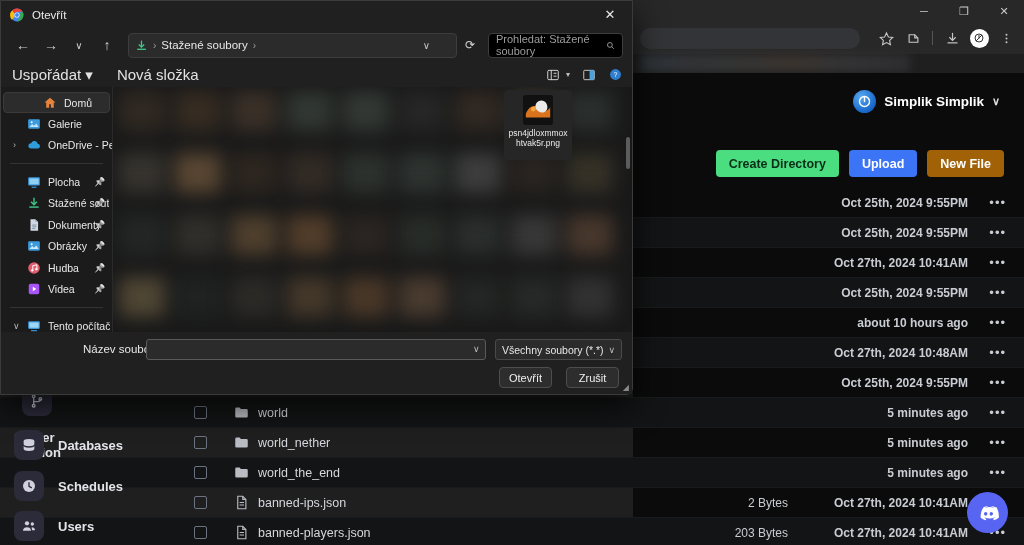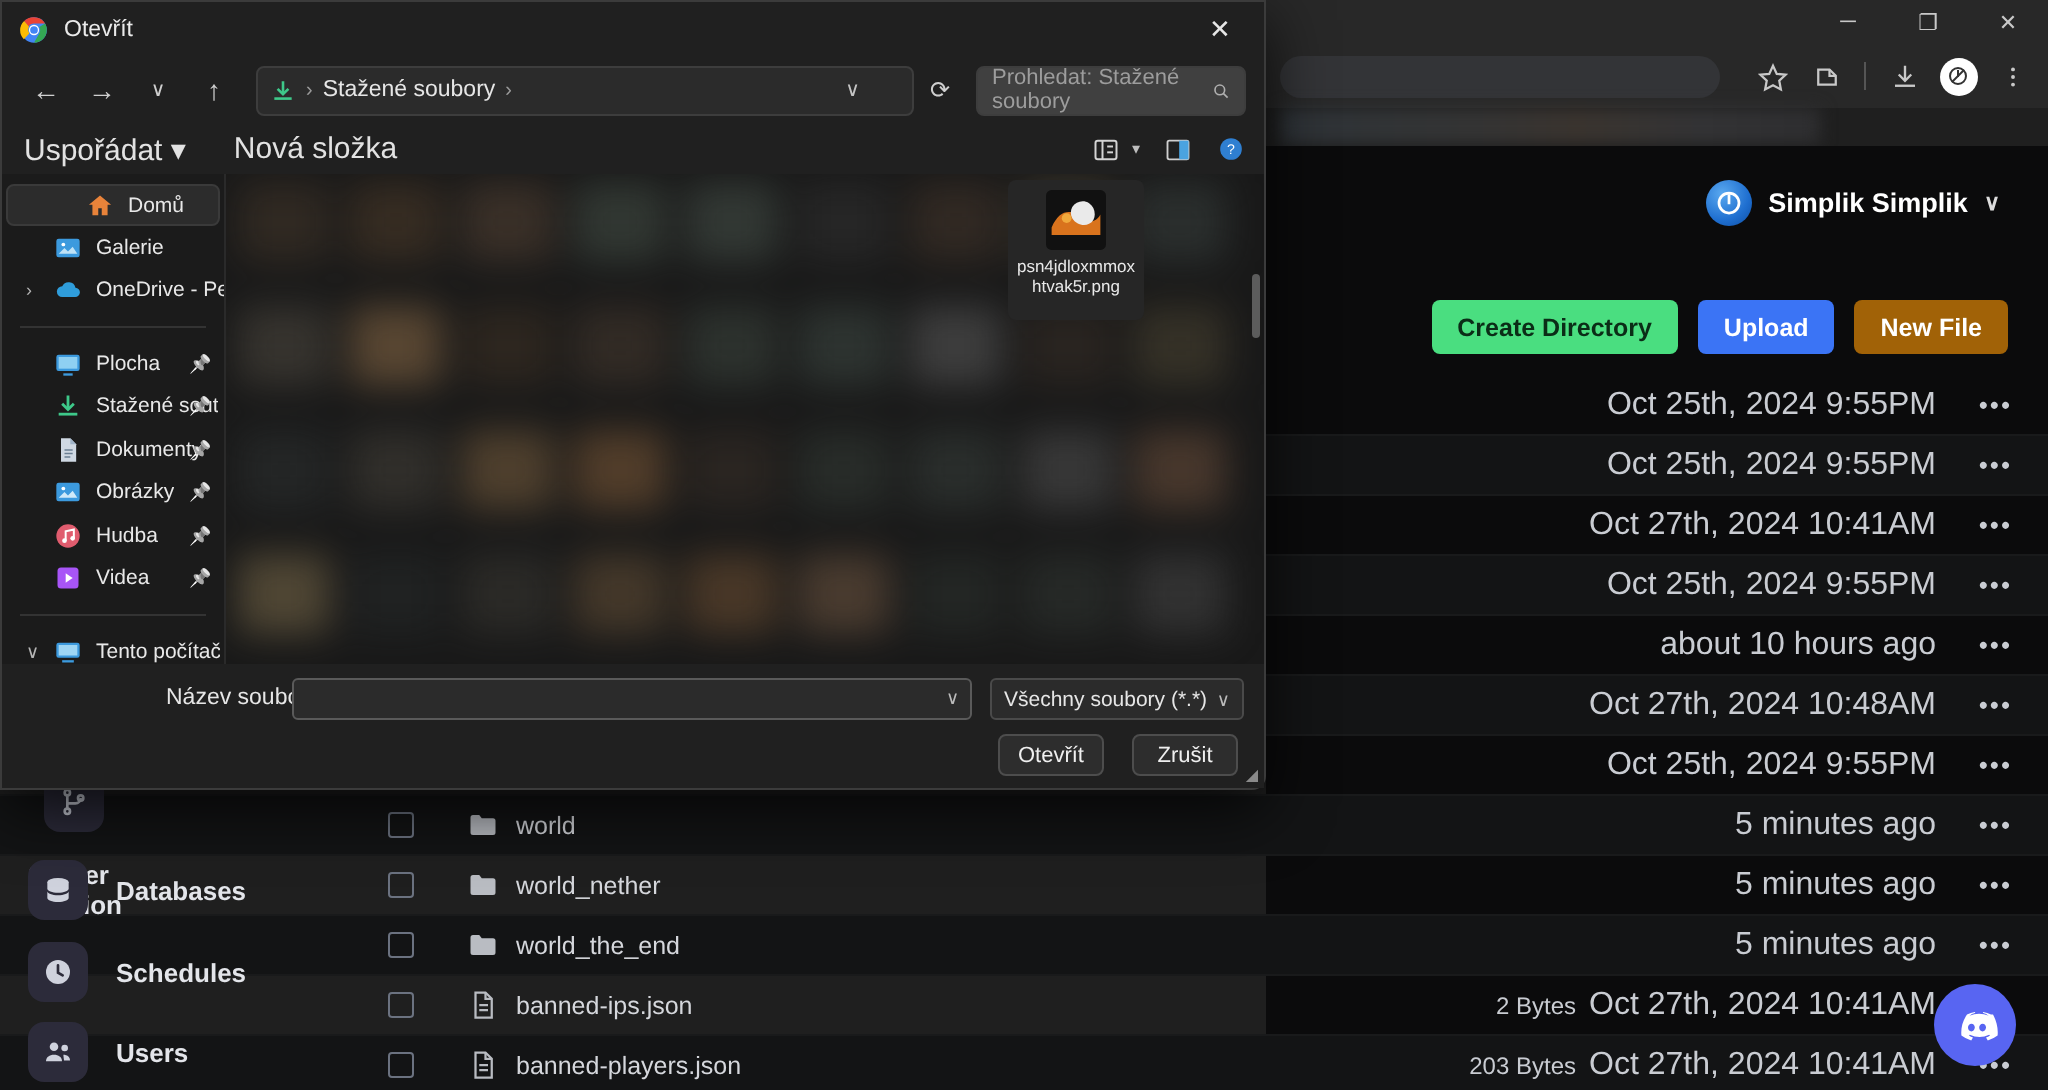--- a/index.html
+++ b/index.html
@@ -75,21 +75,21 @@
     border-bottom: 1px solid #191a1b;
   }
   .frow.alt { background: #131415; }
   .f-check {
     position: absolute; left: 194px; width: 13px; height: 13px;
     border: 1px solid #6b7280; border-radius: 2px; background: transparent; cursor: pointer;
   }
   .f-icon { position: absolute; left: 234px; width: 15px; height: 15px; color: #b9bcc2; }
   .f-name { position: absolute; left: 258px; color: #d5d7dc; font-size: 12.5px; }
   .f-size { position: absolute; right: 236px; color: #c9ccd2; font-size: 12px; text-align: right; }
-  .f-date { position: absolute; right: 56px; color: #c9ccd2; font-size: 16px; text-align: center; }
+  .f-date { position: absolute; right: 56px; color: #c9ccd2; font-size: 12px; text-align: center; font-weight: bold; }
   .f-dots { position: absolute; right: 18px; color: #c9ccd2; font-size: 13px; letter-spacing: 1px; cursor: pointer; }
 
   
   .panel-side { position: absolute; left: 0; top: 378px; width: 185px; height: 167px; }
   .ps-item { position: absolute; display: flex; align-items: center; gap: 14px; left: 14px; }
   .ps-ico {
     width: 30px; height: 30px; border-radius: 8px; background: #2c2b3a;
     display: flex; align-items: center; justify-content: center; color: #cfd2dd;
   }
   .ps-lbl { color: #e3e5ea; font-size: 13px; font-weight: bold; line-height: 15px; }
@@ -127,21 +127,21 @@
     flex: 1; height: 25px; margin-left: 6px; background: #2b2b2b;
     border: 1px solid #3d3d3d; border-radius: 4px; display: flex; align-items: center;
     padding: 0 6px; gap: 5px; position: relative;
   }
   .crumb-ico { width: 13px; height: 13px; }
   .crumb-txt { color: #e6e6e6; font-size: 11.5px; }
   .crumb-sep { color: #9a9a9a; font-size: 10px; }
   .crumb-caret { position: absolute; right: 26px; color: #c4c4c4; font-size: 10px; }
   .refresh-btn { width: 22px; height: 25px; display: flex; align-items: center; justify-content: center; color: #cfcfcf; font-size: 12px; cursor: pointer; }
   .searchbox {
-    width: 135px; height: 25px; margin-left: 5px; background: #404040;
+    width: 135px; height: 25px; margin-left: 5px; background: #000000;
     border: 1px solid #3d3d3d; border-radius: 4px;
     display: flex; align-items: center; justify-content: space-between; padding: 0 7px;
   }
   .search-ph { color: #9d9d9d; font-size: 11px; }
 
   .dlg-cmd { height: 25px; display: flex; align-items: center; padding: 0 11px; position: relative; }
   .cmd-item { color: #e2e2e2; font-size: 15px; margin-right: 24px; cursor: pointer; }
   .cmd-right { position: absolute; right: 8px; display: flex; align-items: center; gap: 10px; }
   .vico { width: 17px; height: 15px; display: flex; align-items: center; justify-content: center; cursor: pointer; }
 

